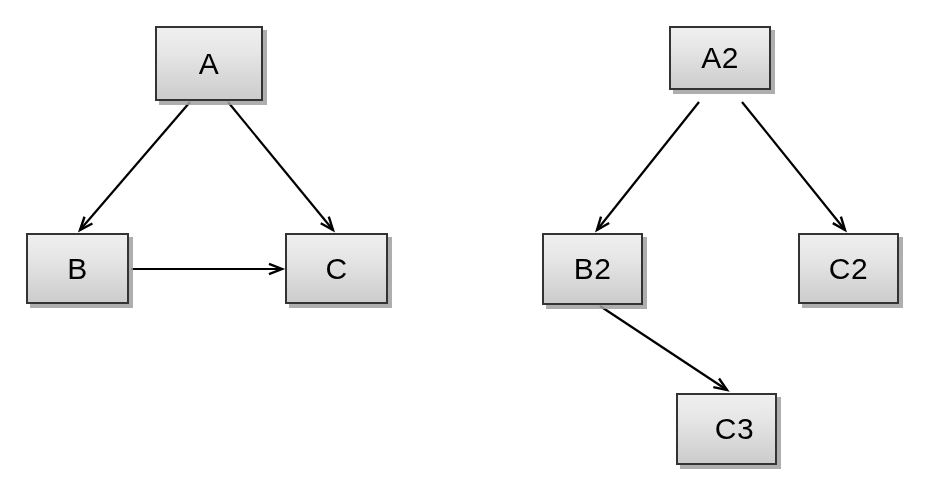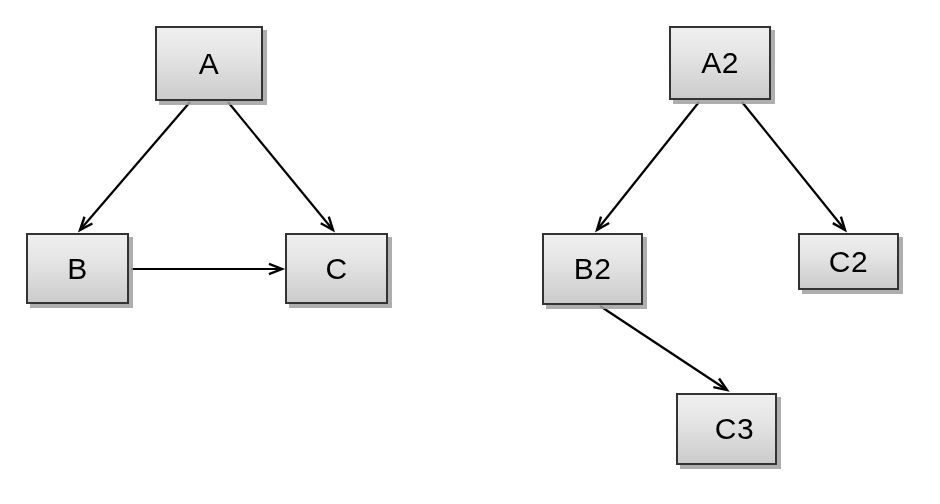--- a/index.html
+++ b/index.html
@@ -68,26 +68,26 @@
   <div id="nodes-group">
       <div class="node" style="left: 155px; top: 26px; width: 108px; height: 75px;">
         <span class="node-label">A</span>
       </div>
       <div class="node" style="left: 26px; top: 233px; width: 103px; height: 71px;">
         <span class="node-label">B</span>
       </div>
       <div class="node" style="left: 285px; top: 233px; width: 103px; height: 71px;">
         <span class="node-label">C</span>
       </div>
-      <div class="node" style="left: 669px; top: 26px; width: 102px; height: 74px;">
+      <div class="node" style="left: 669px; top: 26px; width: 102px; height: 64px;">
         <span class="node-label">A2</span>
       </div>
       <div class="node" style="left: 542px; top: 233px; width: 101px; height: 72px;">
         <span class="node-label">B2</span>
       </div>
-      <div class="node" style="left: 798px; top: 233px; width: 101px; height: 57px;">
+      <div class="node" style="left: 798px; top: 233px; width: 101px; height: 71px;">
         <span class="node-label">C2</span>
       </div>
       <div class="node" style="left: 676px; top: 393px; width: 101px; height: 72px; padding-left: 16px;">
         <span class="node-label">C3</span>
       </div>
     </div>
 </div>
 
 </body></html>

